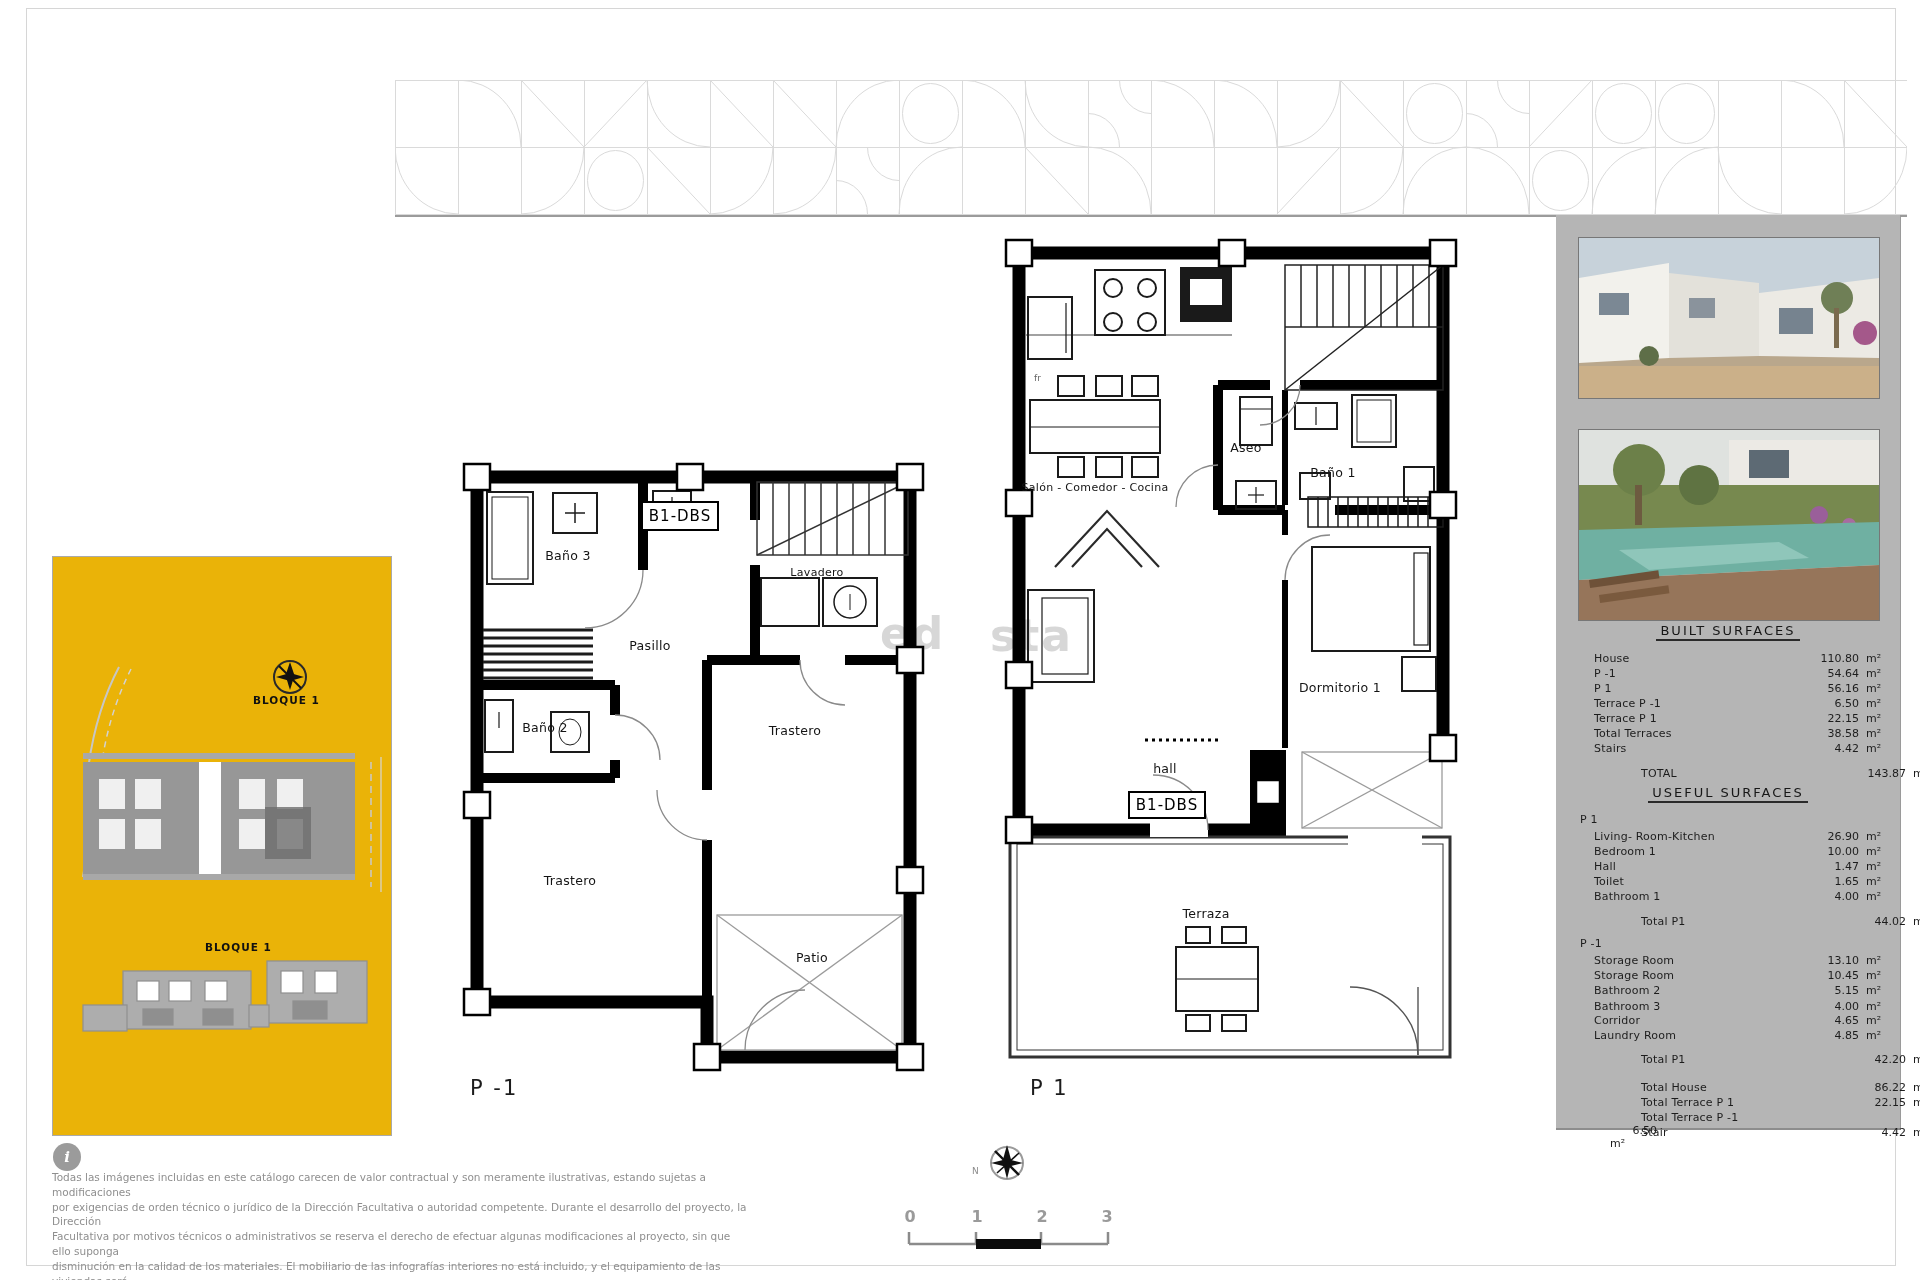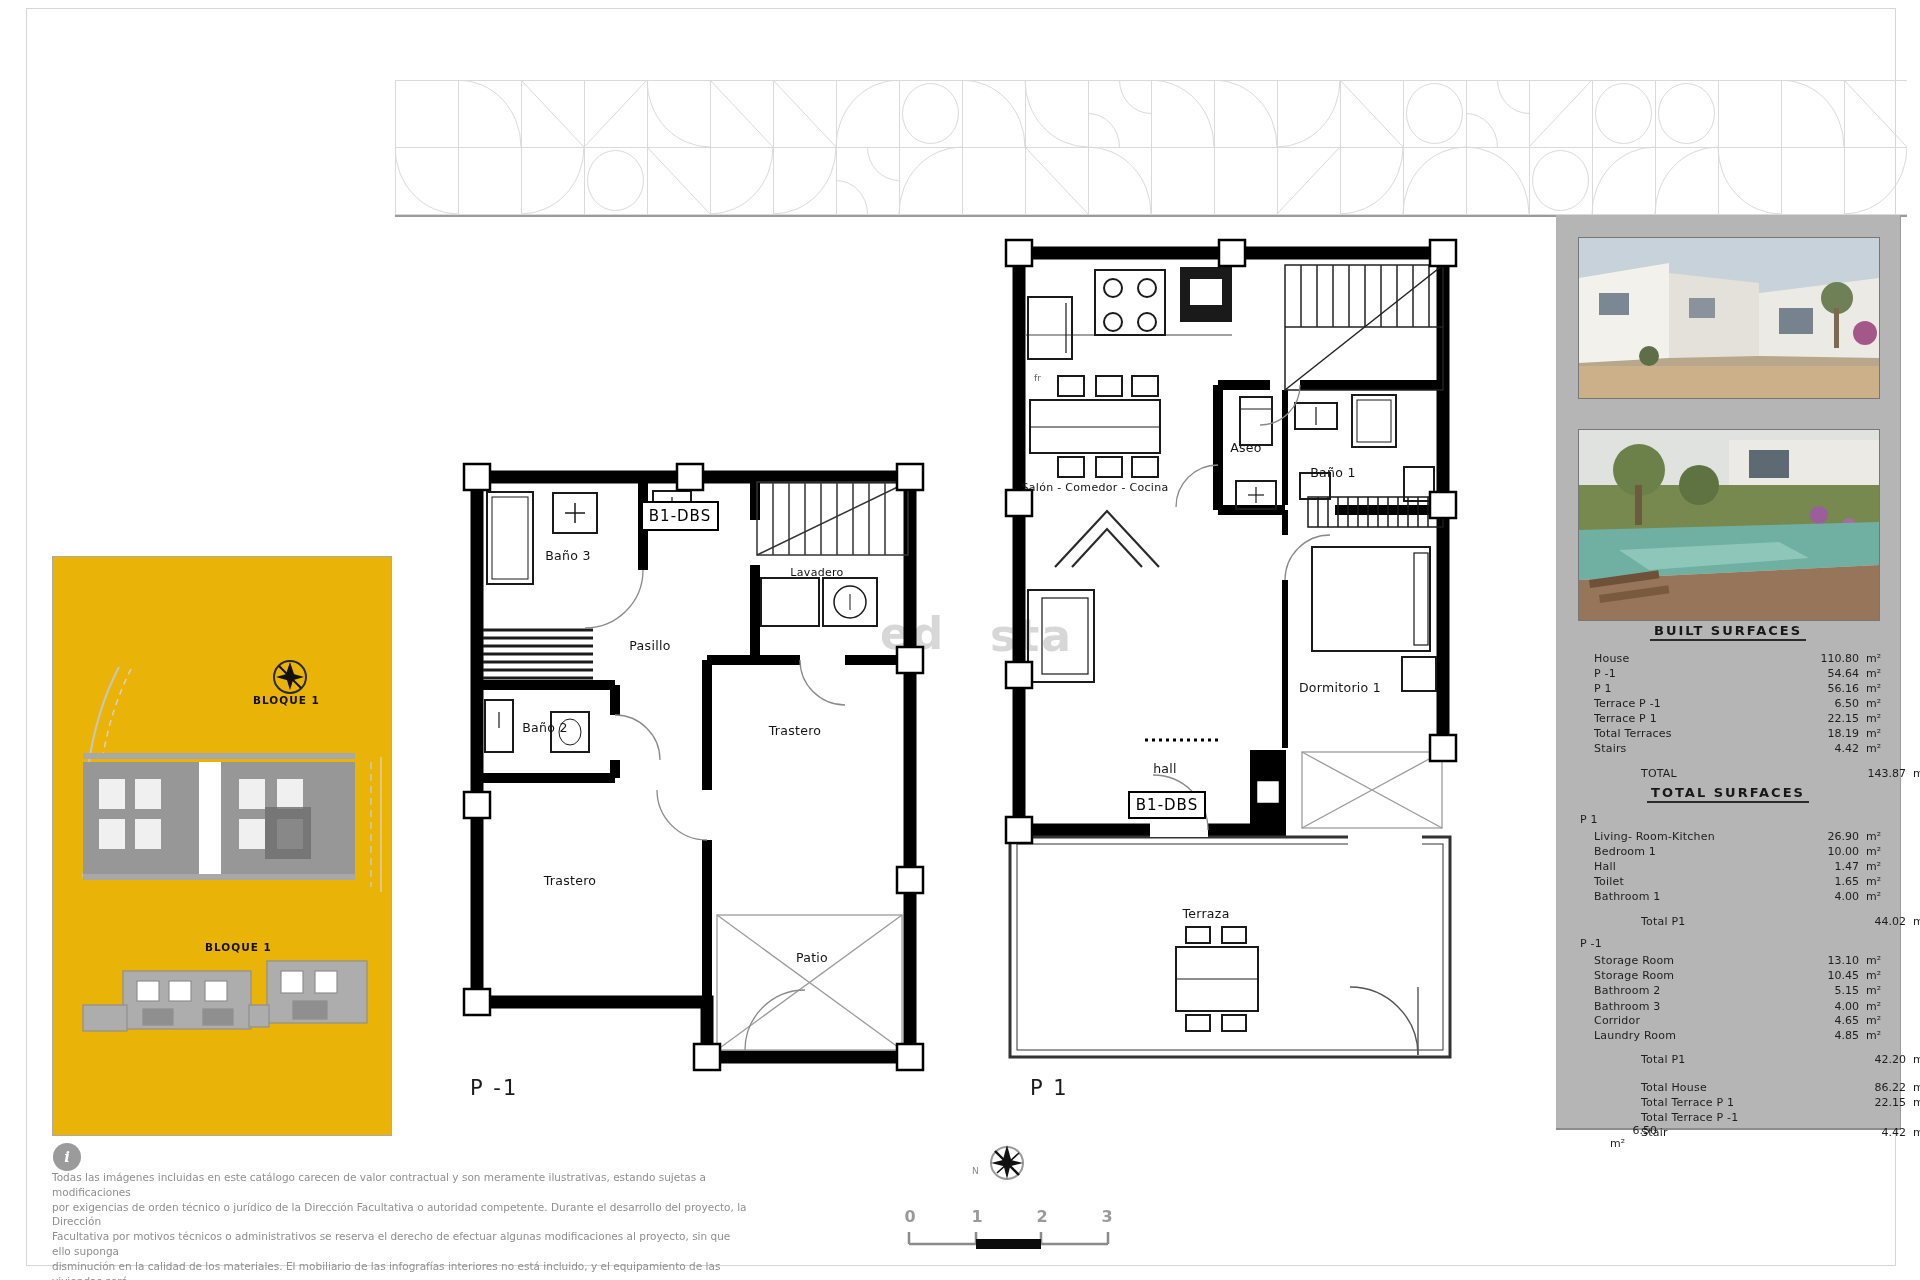--- a/index.html
+++ b/index.html
@@ -14,21 +14,21 @@
   .tag-box{position:absolute;border:2px solid #000;background:#fff;display:flex;align-items:center;
            justify-content:center;font-size:15px;letter-spacing:1px;color:#000;}
   .plan-title{position:absolute;font-size:21px;letter-spacing:2px;color:#1c1c1c;font-weight:500;}
   .fr-tag{position:absolute;font-size:9px;color:#666;}
   .watermark{position:absolute;font-size:44px;font-weight:600;color:rgba(150,150,150,.38);
              letter-spacing:2px;}
   
   .sidebar{left:1556px;top:215px;width:344px;height:913px;background:#b5b5b5;
            border-bottom:2px solid #8d8d8d;border-right:1px solid #9a9a9a;}
   .photo{position:absolute;left:22px;width:300px;border:1px solid #777;overflow:hidden;}
-  .side-title{position:absolute;left:0;width:100%;text-align:center;font-size:13px;font-weight:bold;
+  .side-title{position:absolute;left:0;width:100%;text-align:center;font-size:13px;font-weight:normal;
               letter-spacing:2px;color:#171717;}
   .side-title span{border-bottom:2px solid #2a2a2a;padding:0 4px 1px 4px;}
   .srow{position:absolute;left:0;width:100%;height:15px;display:flex;font-size:11px;color:#1d1d1d;}
   .srow .lbl{margin-left:38px;flex:1;letter-spacing:.2px;}
   .srow .val{width:54px;text-align:right;}
   .srow .unit{width:34px;padding-left:7px;}
   .srow.head .lbl{margin-left:24px;font-weight:500;}
   .srow.total{font-weight:500;padding-left:47px;}
   
   .info-circle{left:53px;top:1143px;width:28px;height:28px;border-radius:50%;background:#9b9b9b;
@@ -530,39 +530,39 @@
         </div>
 
         <div class="srow" style="position:relative;">
           <span class="lbl">Terrace  P 1</span>
           <span class="val">22.15</span>
           <span class="unit">m²</span>
         </div>
 
         <div class="srow" style="position:relative;">
           <span class="lbl">Total Terraces</span>
-          <span class="val">18.19</span>
+          <span class="val">38.58</span>
           <span class="unit">m²</span>
         </div>
 
         <div class="srow" style="position:relative;">
           <span class="lbl">Stairs</span>
           <span class="val">4.42</span>
           <span class="unit">m²</span>
         </div>
 
     </div>
     <div class="srow total" style="top:552px;">
       <span class="lbl">TOTAL</span>
       <span class="val">143.87</span>
       <span class="unit">m²</span>
     </div>
 
     <div class="side-title" style="top:570px;">
-      <span>TOTAL SURFACES</span>
+      <span>USEFUL SURFACES</span>
     </div>
     <div class="srow head" style="top:598px;">
       <span class="lbl">P 1</span>
     </div>
     <div class="abs" style="left:0;top:615px;width:100%;">
 
         <div class="srow" style="position:relative;">
           <span class="lbl">Living- Room-Kitchen</span>
           <span class="val">26.90</span>
           <span class="unit">m²</span>

